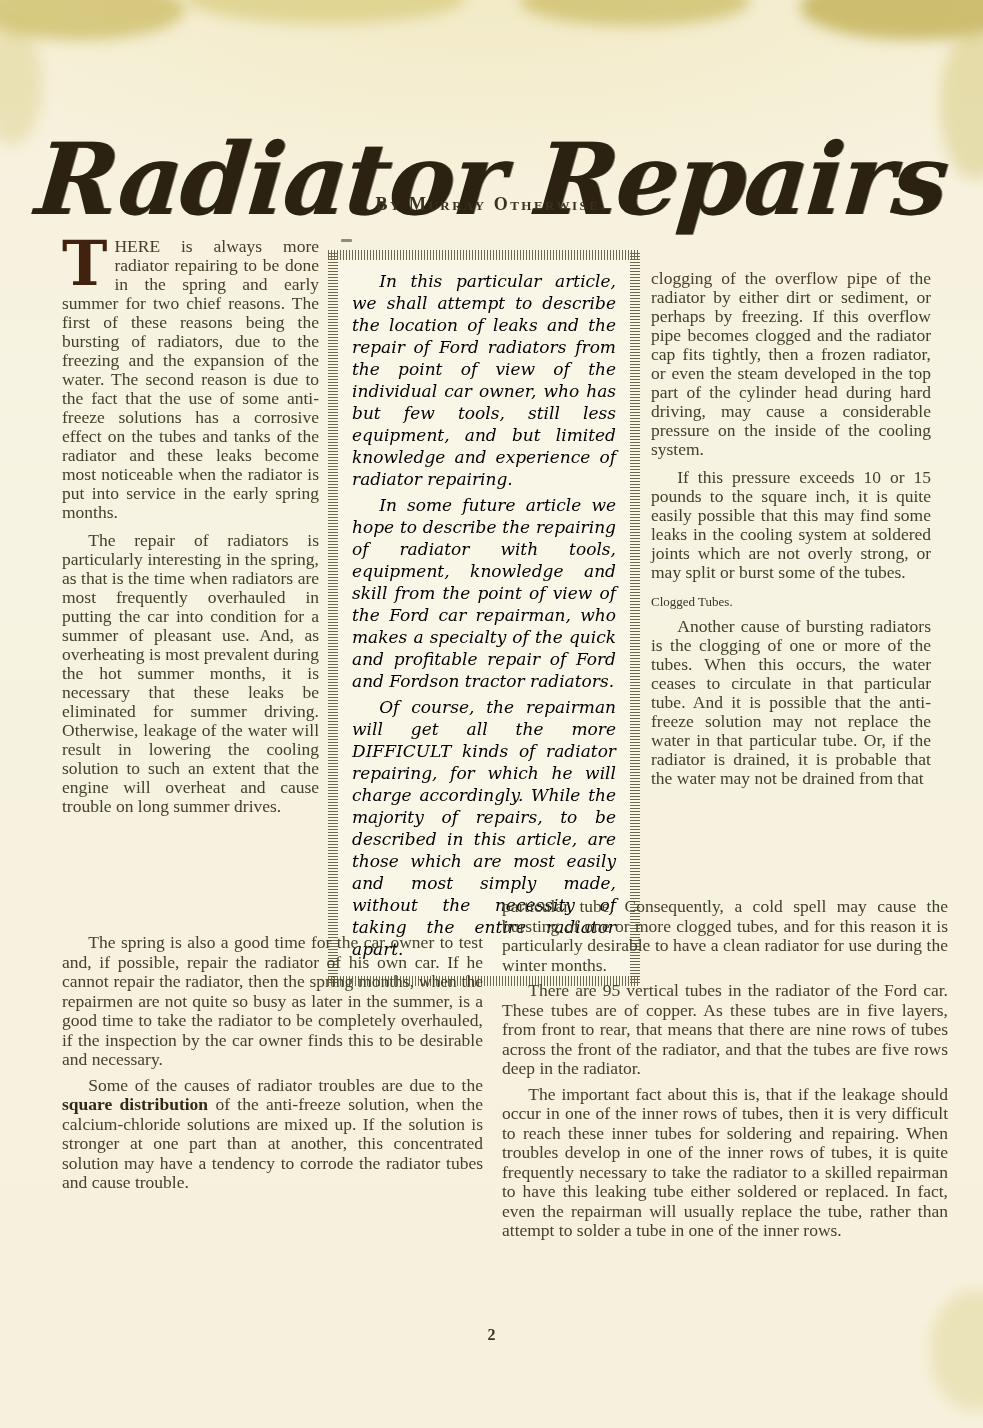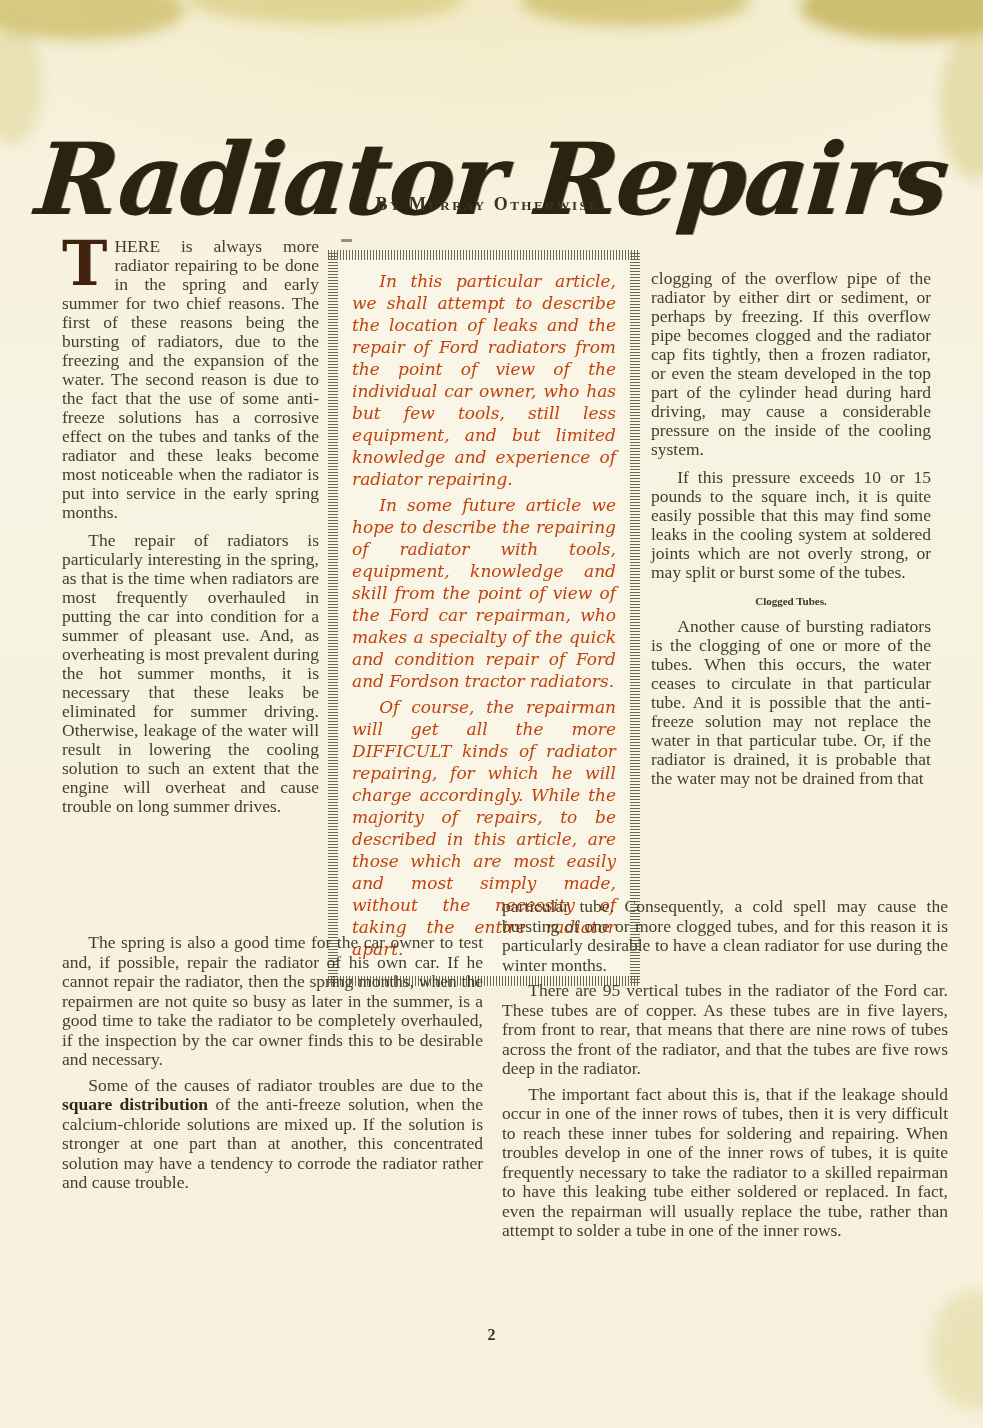--- a/index.html
+++ b/index.html
@@ -54,23 +54,23 @@
     float:left;
     font-family:"DejaVu Serif","Liberation Serif",serif;
     font-weight:700;
     font-size:61px;line-height:50px;
     color:#40220f;
     margin:2px 7px 0 0;
   }
 
   .subhead{
     margin:10px 0 6px;
-    text-align:center;
-    font-weight:700;
-    font-size:11px;
+    text-align:left;
+    font-weight:400;
+    font-size:13px;
     color:#3a3420;
   }
 
   
   .pull-box{
     position:absolute;left:328px;top:250px;width:312px;
     background:#faf6e7;
     box-sizing:border-box;
   }
   .bb{position:absolute;}
@@ -81,21 +81,21 @@
     background:repeating-linear-gradient(0deg,#6e684a 0 1px,rgba(0,0,0,0) 1px 3px);}
   .bb-left{left:0}.bb-right{right:0}
   .box-inner{padding:20px 24px 22px;}
   .box-inner p{
     margin:0 0 4px;
     font-family:"DejaVu Serif","Liberation Serif",serif;
     font-style:italic;
     font-size:17px;line-height:22px;
     text-align:justify;
     text-indent:1.6em;
-    color:#c2410c;
+    color:#000000;
   }
   .stray-mark{position:absolute;left:341px;top:239px;width:11px;height:3px;background:#5a5340;opacity:.65;border-radius:1px;}
 
   .lower{position:absolute;text-align:justify;font-size:17.5px;line-height:19.5px;}
   .lower-left{left:62px;top:933px;width:421px;font-family:Liberation Serif, serif;}
   .lower-right{left:486px;top:897px;width:446px;margin-left:16px;}
   .lower p{margin:0 0 6px;}
   .lower strong{color:#2f2917;}
 
   .folio{
@@ -129,35 +129,35 @@
 
   <div class="stray-mark"></div>
 
   <aside class="pull-box">
     <div class="bb bb-top"></div>
     <div class="bb bb-bottom"></div>
     <div class="bb bb-left"></div>
     <div class="bb bb-right"></div>
     <div class="box-inner">
       <p>In this particular article, we shall attempt to describe the location of leaks and the repair of Ford radiators from the point of view of the individual car owner, who has but few tools, still less equipment, and but limited knowledge and experience of radiator repairing.</p>
-      <p>In some future article we hope to describe the repairing of radiator with tools, equipment, knowledge and skill from the point of view of the Ford car repairman, who makes a specialty of the quick and condition repair of Ford and Fordson tractor radiators.</p>
+      <p>In some future article we hope to describe the repairing of radiator with tools, equipment, knowledge and skill from the point of view of the Ford car repairman, who makes a specialty of the quick and profitable repair of Ford and Fordson tractor radiators.</p>
       <p>Of course, the repairman will get all the more DIFFICULT kinds of radiator repairing, for which he will charge accordingly. While the majority of repairs, to be described in this article, are those which are most easily and most simply made, without the necessity of taking the entire radiator apart.</p>
     </div>
   </aside>
 
   <section class="col col-right">
     <p class="para">clogging of the overflow pipe of the radiator by either dirt or sediment, or perhaps by freezing. If this overflow pipe becomes clogged and the radiator cap fits tightly, then a frozen radiator, or even the steam developed in the top part of the cylinder head during hard driving, may cause a considerable pressure on the inside of the cooling system.</p>
     <p class="para indent">If this pressure exceeds 10 or 15 pounds to the square inch, it is quite easily possible that this may find some leaks in the cooling system at soldered joints which are not overly strong, or may split or burst some of the tubes.</p>
     <h2 class="subhead">Clogged Tubes.</h2>
     <p class="para indent">Another cause of bursting radiators is the clogging of one or more of the tubes. When this occurs, the water ceases to circulate in that particular tube. And it is possible that the anti-freeze solution may not replace the water in that particular tube. Or, if the radiator is drained, it is probable that the water may not be drained from that</p>
   </section>
 
   <section class="lower lower-left">
     <p class="indent">The spring is also a good time for the car owner to test and, if possible, repair the radiator of his own car. If he cannot repair the radiator, then the spring months, when the repairmen are not quite so busy as later in the summer, is a good time to take the radiator to be completely overhauled, if the inspection by the car owner finds this to be desirable and necessary.</p>
-    <p class="indent"><span>Some of the causes of radiator troubles are due to the </span><strong>square distribution</strong><span> of the anti-freeze solution, when the calcium-chloride solutions are mixed up. If the solution is stronger at one part than at another, this concentrated solution may have a tendency to corrode the radiator rather and cause trouble.</span></p>
+    <p class="indent"><span>Some of the causes of radiator troubles are due to the </span><strong>square distribution</strong><span> of the anti-freeze solution, when the calcium-chloride solutions are mixed up. If the solution is stronger at one part than at another, this concentrated solution may have a tendency to corrode the radiator tubes and cause trouble.</span></p>
   </section>
 
   <section class="lower lower-right">
     <p>particular tube.  Consequently, a cold spell may cause the bursting of one or more clogged tubes, and for this reason it is particularly desirable to have a clean radiator for use during the winter months.</p>
     <p class="indent">There are 95 vertical tubes in the radiator of the Ford car.  These tubes are of copper. As these tubes are in five layers, from front to rear, that means that there are nine rows of tubes across the front of the radiator, and that the tubes are five rows deep in the radiator.</p>
     <p class="indent">The important fact about this is, that if the leakage should occur in one of the inner rows of tubes, then it is very difficult to reach these inner tubes for soldering and repairing.  When troubles develop in one of the inner rows of tubes, it is quite frequently necessary to take the radiator to a skilled repairman to have this leaking tube either soldered or replaced.  In fact, even the repairman will usually replace the tube, rather than attempt to solder a tube in one of the inner rows.</p>
   </section>
 
   <div class="folio">2</div>
 

